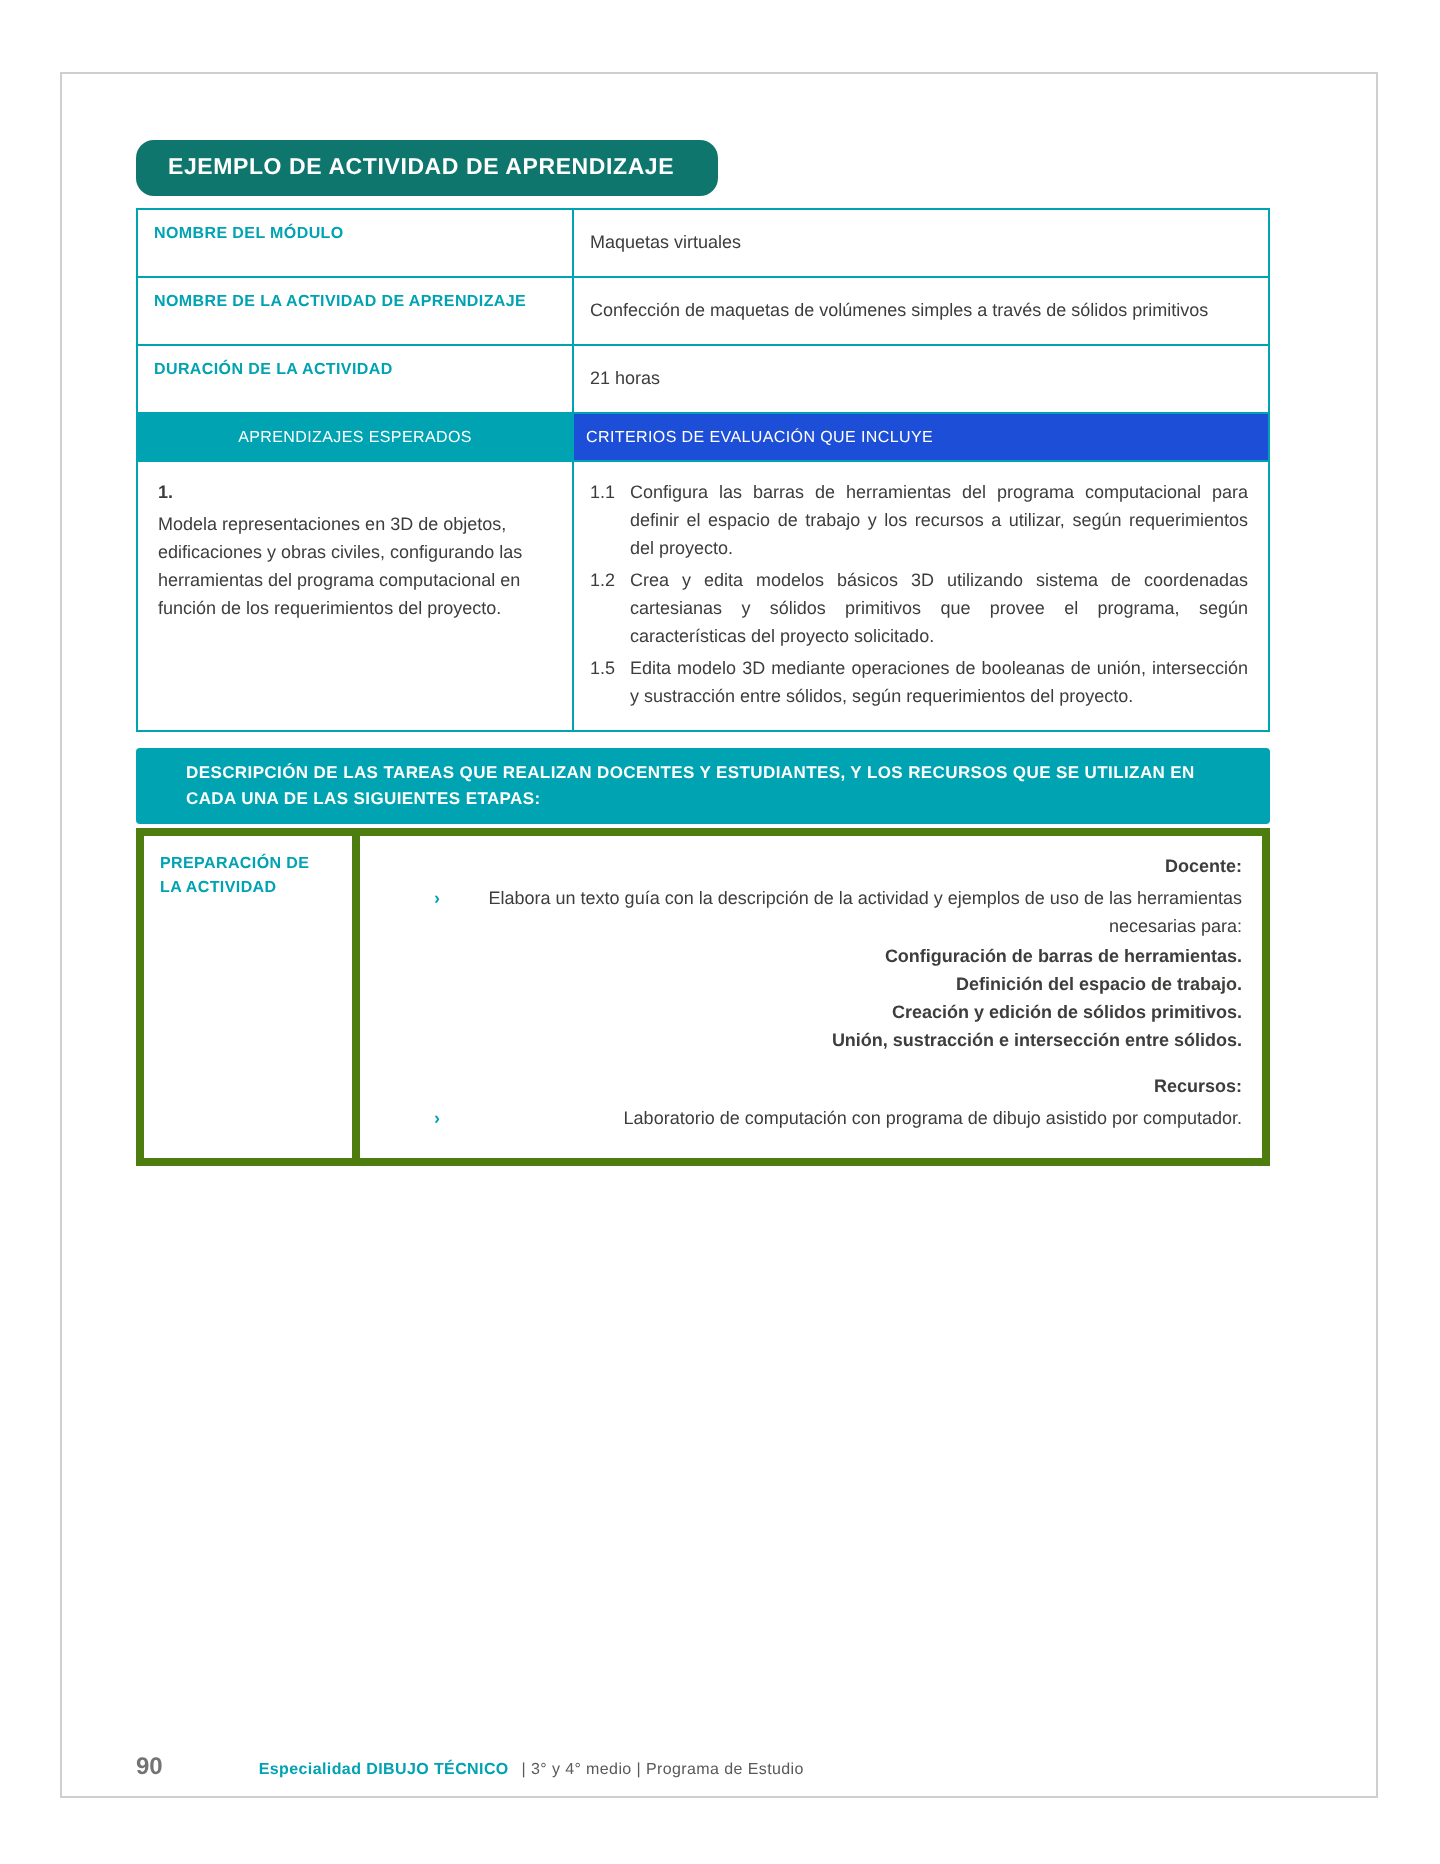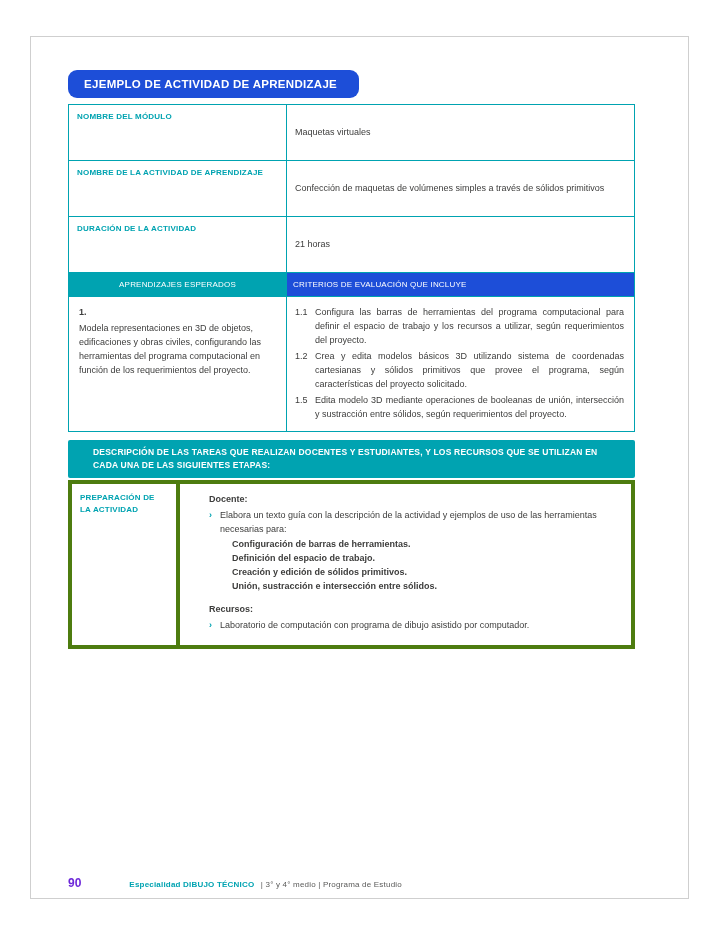--- a/index.html
+++ b/index.html
@@ -18,21 +18,21 @@
     border: 1px solid #cfcfcf;
     pointer-events: none;
   }
   .sheet {
     position: absolute;
     left: 68px; top: 70px;
     width: 567px;
   }
   .badge {
     display: inline-block;
-    background: #1d4ed8;
+    background: #0f766e;
     color: #fff;
     font-weight: bold;
     font-size: 11.5px;
     letter-spacing: 0.3px;
     padding: 8px 22px 8px 16px;
     border-radius: 9px;
     margin-bottom: 6px;
   }
   table.main {
     width: 100%;
@@ -47,21 +47,21 @@
   td.label-cell {
     width: 218px;
     color: #00a3b1;
     font-weight: bold;
     font-size: 8px;
     letter-spacing: 0.2px;
     padding: 7px 8px;
   }
   td.value-cell {
     font-size: 9px;
-    padding: 21px 8px;
+    padding: 10px 8px;
     color: #3d3d3c;
     line-height: 13px;
   }
   td.header-left {
     background: #00a3b1;
     color: #fff;
     font-weight: normal;
     font-size: 8px;
     text-align: center;
     padding: 7px 6px;
@@ -114,37 +114,38 @@
     font-weight: bold;
     font-size: 8px;
     padding: 8px 8px;
     line-height: 12px;
     letter-spacing: 0.2px;
   }
   td.prep-content {
     font-size: 9px;
     line-height: 14px;
     padding: 8px 10px 12px 29px;
+    text-align: right;
   }
   .prep-heading { font-weight: bold; margin-bottom: 2px; }
   .bullet-line { display: flex; margin-bottom: 1px; }
   .bullet-char { color: #00a3b1; font-weight: bold; width: 11px; flex: 0 0 11px; }
   .bullet-text { flex: 1; }
   .sub-items { padding-left: 23px; font-weight: bold; }
   .sub-item { line-height: 14px; }
   .prep-gap { height: 9px; }
   .footer {
     position: absolute;
     left: 68px; top: 876px;
     width: 567px;
     display: flex;
     align-items: baseline;
   }
   .page-num {
-    color: #6d28d9;
+    color: #737373;
     font-weight: bold;
     font-size: 12px;
     margin-right: 48px;
   }
   .footer-meta { font-size: 8px; letter-spacing: 0.2px; }
   .footer-specialty { color: #00a3b1; font-weight: bold; }
   .footer-rest { color: #5a5a59; margin-left: 4px; }
 </style>
 </head>
 <body>

